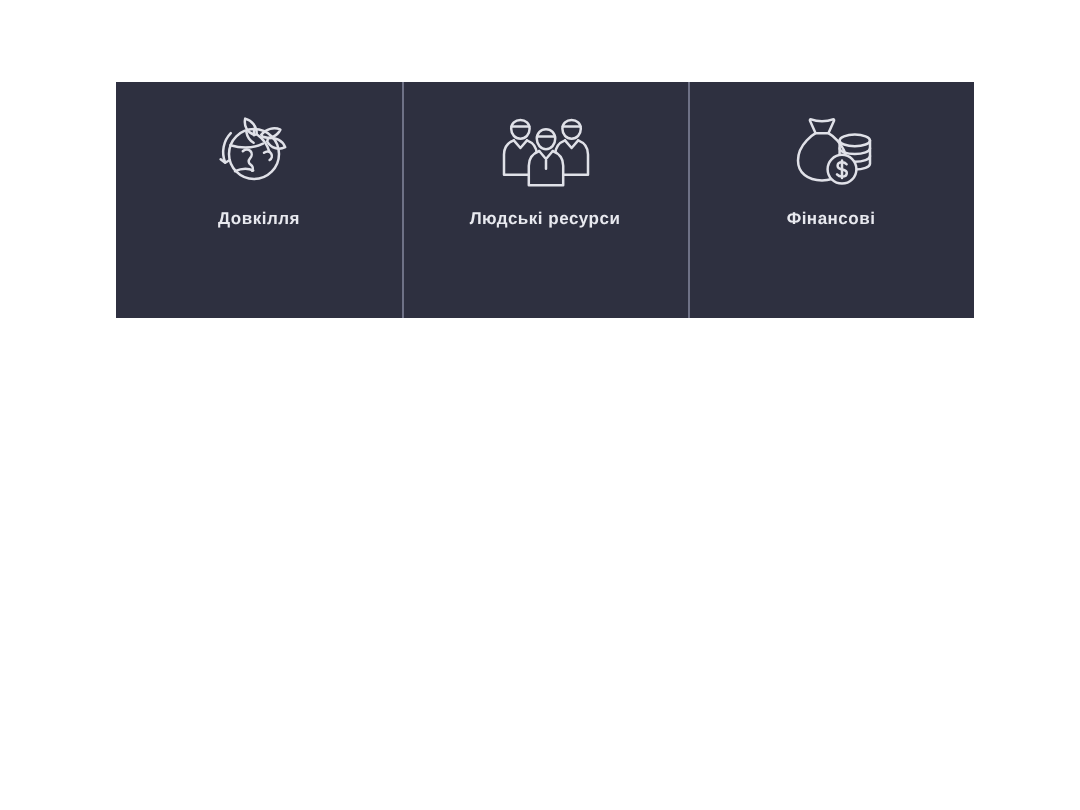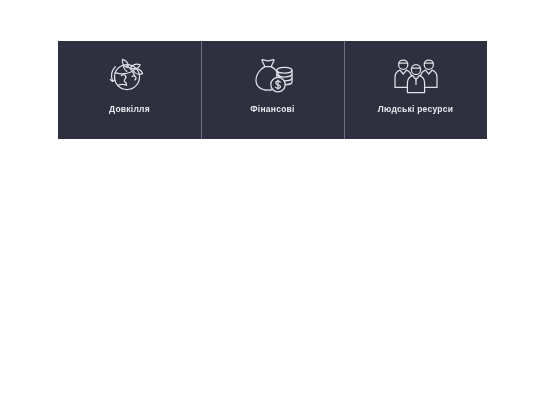--- a/index.html
+++ b/index.html
@@ -13,21 +13,21 @@
     font-family: "Liberation Sans", "DejaVu Sans", sans-serif;
     overflow: hidden;
     position: relative;
   }
 
   #category-bar {
     position: absolute;
     left: 58px;
     top: 41px;
     width: 429px;
-    height: 98px;
+    height: 118px;
     display: flex;
     background: #d946ef;
     box-sizing: border-box;
   }
 
   .category-card {
     flex: 1 1 0;
     position: relative;
     display: flex;
     flex-direction: column;
@@ -93,49 +93,49 @@
         <path d="M26 15.2 C29.8 14.4 33.2 16.2 34.6 19.6 C31.2 21.2 27.5 20 25.6 16.8 Z"></path>
         <path d="M21 13.6 C23.6 15.5 25.6 18.4 26.6 21.6"></path>
       </svg>
     </div>
     <div class="card-label">Довкілля</div>
   </div>
 
 
   <div class="category-card">
     <div class="card-icon">
-      <svg width="44" height="42" viewBox="0 0 44 42" fill="none" stroke="#e0e1e8" stroke-width="1.25" stroke-linecap="round" stroke-linejoin="round">
-        <path d="M13.8 12.6 L11 6.4 C10.8 5.9 11.1 5.5 11.6 5.7 C14.6 6.9 19.4 6.9 22.4 5.7 C22.9 5.5 23.2 5.9 23 6.4 L20.2 12.6"></path>
-        <path d="M13.8 12.6 C13.8 12.6 5 17.6 5 26.2 C5 32.4 9.8 36.2 17 36.2 C24.2 36.2 29 32.4 29 26.2 C29 17.6 20.2 12.6 20.2 12.6 Z"></path>
-        <ellipse cx="33.4" cy="16.2" rx="7.6" ry="2.9"></ellipse>
-        <path d="M25.8 16.2 L25.8 20.1 C25.8 21.7 29.2 23 33.4 23 C37.6 23 41 21.7 41 20.1 L41 16.2"></path>
-        <path d="M25.8 20.1 L25.8 24 C25.8 25.6 29.2 26.9 33.4 26.9 C37.6 26.9 41 25.6 41 24 L41 20.1"></path>
-        <path d="M25.8 24 L25.8 27.9 C25.8 29.5 29.2 30.8 33.4 30.8 C37.6 30.8 41 29.5 41 27.9 L41 24"></path>
-        <circle cx="27" cy="30.6" r="7.2" fill="#2e3040"></circle>
-        <path d="M27 26.2 L27 35"></path>
-        <path d="M29.3 28.1 C28.7 27.4 27.9 27.1 27 27.1 C25.7 27.1 24.8 27.8 24.8 28.9 C24.8 31.6 29.4 30 29.4 32.5 C29.4 33.6 28.4 34.3 27 34.3 C26 34.3 25.1 33.9 24.5 33.2"></path>
-      </svg>
-    </div>
-    <div class="card-label">Фінансові</div>
-  </div>
-
-  <div class="category-card">
-    <div class="card-icon">
       <svg width="46" height="42" viewBox="0 0 46 42" fill="none" stroke="#e0e1e8" stroke-width="1.25" stroke-linecap="round" stroke-linejoin="round">
         <path d="M5.6 10.4 C5.6 7.8 7.6 6 10.2 6 C12.8 6 14.8 7.8 14.8 10.4 C14.8 13.2 12.8 15.4 10.2 15.4 C7.6 15.4 5.6 13.2 5.6 10.4 Z" fill="#2e3040"></path>
         <path d="M5.8 9.2 L14.6 9.2"></path>
         <path d="M6.9 16.2 C3.8 17.4 2 19.9 2 23.2 L2 33.4 L18.4 33.4 L18.4 23.2 C18.4 19.9 16.6 17.4 13.5 16.2"></path>
         <path d="M6.9 16.2 L10.2 20 L13.5 16.2"></path>
         <path d="M31.2 10.4 C31.2 7.8 33.2 6 35.8 6 C38.4 6 40.4 7.8 40.4 10.4 C40.4 13.2 38.4 15.4 35.8 15.4 C33.2 15.4 31.2 13.2 31.2 10.4 Z" fill="#2e3040"></path>
         <path d="M31.4 9.2 L40.2 9.2"></path>
         <path d="M32.5 16.2 C29.4 17.4 27.6 19.9 27.6 23.2 L27.6 33.4 L44 33.4 L44 23.2 C44 19.9 42.2 17.4 39.1 16.2"></path>
         <path d="M32.5 16.2 L35.8 20 L39.1 16.2"></path>
         <path d="M18.4 15.4 C18.4 12.6 20.4 10.6 23 10.6 C25.6 10.6 27.6 12.6 27.6 15.4 C27.6 18.3 25.6 20.6 23 20.6 C20.4 20.6 18.4 18.3 18.4 15.4 Z" fill="#2e3040"></path>
         <path d="M18.6 14.2 L27.4 14.2"></path>
         <path d="M19.6 21.5 C16.3 22.8 14.4 25.4 14.4 28.9 L14.4 38.6 L31.6 38.6 L31.6 28.9 C31.6 25.4 29.7 22.8 26.4 21.5" fill="#2e3040"></path>
         <path d="M19.6 21.5 L23 25.5 L26.4 21.5"></path>
         <path d="M23 26.2 L23 30.4"></path>
       </svg>
     </div>
     <div class="card-label">Людські ресурси</div>
   </div>
 
+  <div class="category-card">
+    <div class="card-icon">
+      <svg width="44" height="42" viewBox="0 0 44 42" fill="none" stroke="#e0e1e8" stroke-width="1.25" stroke-linecap="round" stroke-linejoin="round">
+        <path d="M13.8 12.6 L11 6.4 C10.8 5.9 11.1 5.5 11.6 5.7 C14.6 6.9 19.4 6.9 22.4 5.7 C22.9 5.5 23.2 5.9 23 6.4 L20.2 12.6"></path>
+        <path d="M13.8 12.6 C13.8 12.6 5 17.6 5 26.2 C5 32.4 9.8 36.2 17 36.2 C24.2 36.2 29 32.4 29 26.2 C29 17.6 20.2 12.6 20.2 12.6 Z"></path>
+        <ellipse cx="33.4" cy="16.2" rx="7.6" ry="2.9"></ellipse>
+        <path d="M25.8 16.2 L25.8 20.1 C25.8 21.7 29.2 23 33.4 23 C37.6 23 41 21.7 41 20.1 L41 16.2"></path>
+        <path d="M25.8 20.1 L25.8 24 C25.8 25.6 29.2 26.9 33.4 26.9 C37.6 26.9 41 25.6 41 24 L41 20.1"></path>
+        <path d="M25.8 24 L25.8 27.9 C25.8 29.5 29.2 30.8 33.4 30.8 C37.6 30.8 41 29.5 41 27.9 L41 24"></path>
+        <circle cx="27" cy="30.6" r="7.2" fill="#2e3040"></circle>
+        <path d="M27 26.2 L27 35"></path>
+        <path d="M29.3 28.1 C28.7 27.4 27.9 27.1 27 27.1 C25.7 27.1 24.8 27.8 24.8 28.9 C24.8 31.6 29.4 30 29.4 32.5 C29.4 33.6 28.4 34.3 27 34.3 C26 34.3 25.1 33.9 24.5 33.2"></path>
+      </svg>
+    </div>
+    <div class="card-label">Фінансові</div>
+  </div>
+
 </div>
 
 </body></html>

